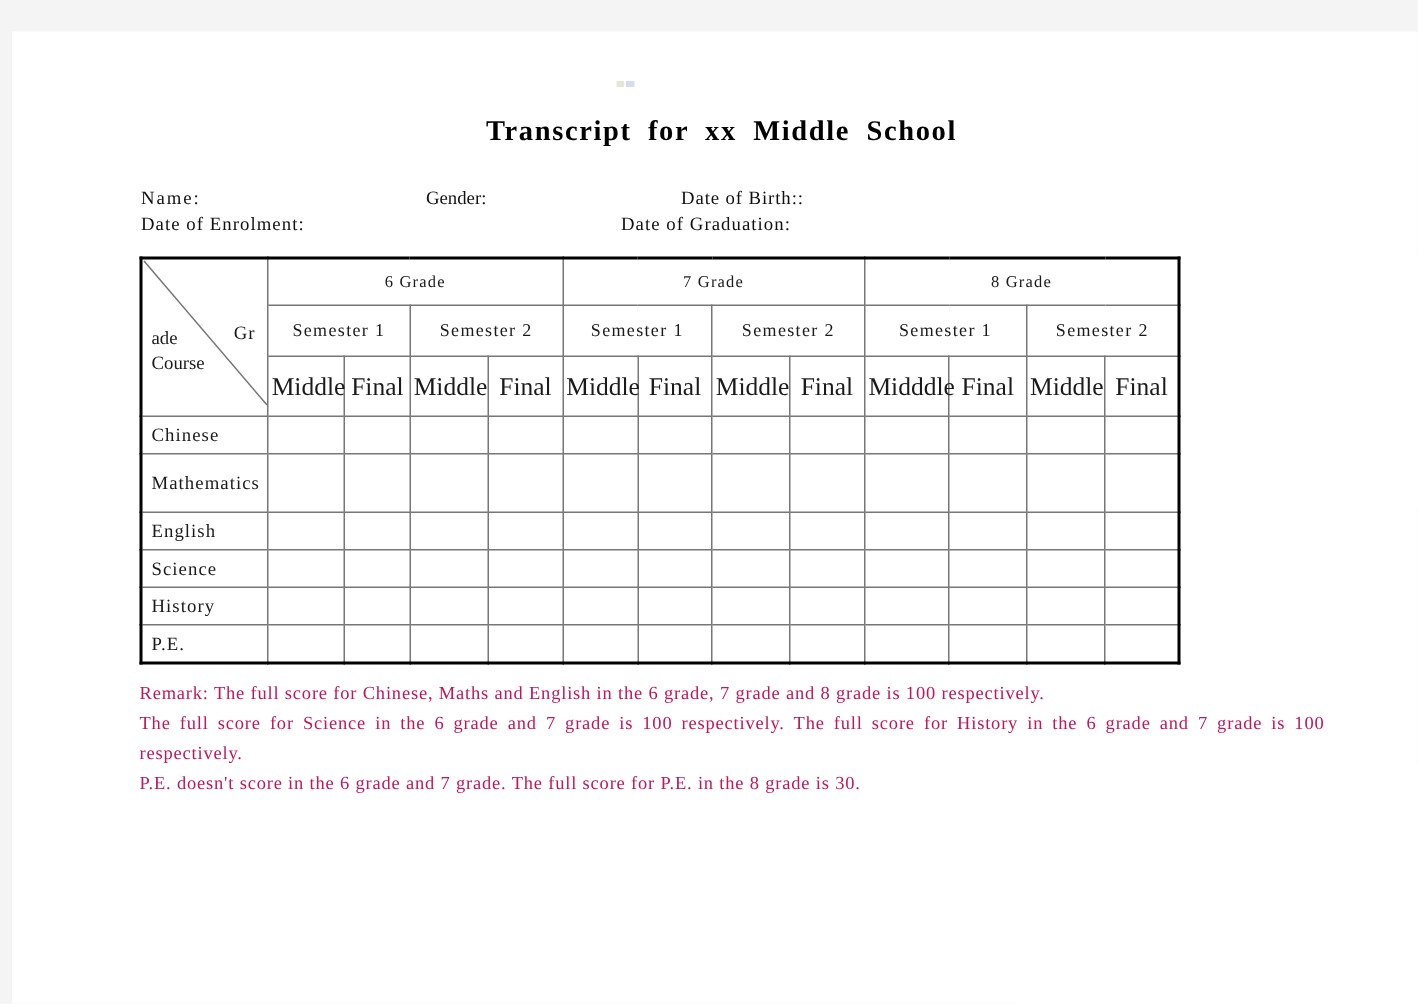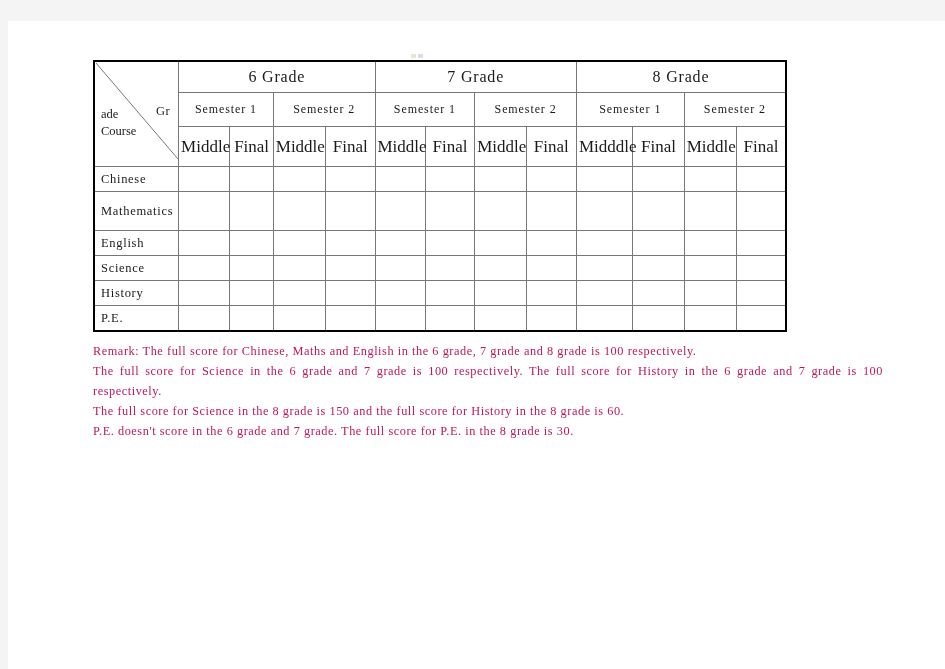--- a/index.html
+++ b/index.html
@@ -72,21 +72,21 @@
   table.transcript td {
     border: 1px solid #777777;
     text-align: center;
     vertical-align: middle;
     padding: 1px 2px;
     line-height: 1.15;
   }
   table.transcript {
     border: 2px solid #000000;
   }
-  .grade-group { font-size: 16px; height: 28px; letter-spacing: .8px; }
+  .grade-group { font-size: 11px; height: 28px; letter-spacing: .8px; }
   .sem-cell { height: 31px; font-size: 12px; letter-spacing: .9px; }
   .mf-cell { height: 37px; font-size: 17px; }
   .subject-cell {
     text-align: left !important;
     padding-left: 6px !important;
     font-size: 12.5px;
     letter-spacing: .7px;
     height: 22px;
   }
   .row-tall .subject-cell { height: 36px; }
@@ -129,21 +129,33 @@
   }
   .remark p { margin: 0; }
 </style>
 </head>
 <body>
 
 <div class="page">
   <div class="artifact"></div>
   <div class="content">
 
-
+    <h1 class="doc-title">Transcript for xx Middle School</h1>
+
+    <div class="meta">
+      <div class="meta-row">
+        <span class="m-name">Name:</span>
+        <span class="m-gender">Gender:</span>
+        <span class="m-dob">Date of Birth::</span>
+      </div>
+      <div class="meta-row">
+        <span class="m-enrol">Date of Enrolment:</span>
+        <span class="m-grad">Date of Graduation:</span>
+      </div>
+    </div>
 
     <table class="transcript">
       <colgroup>
         <col style="width:84px">
         <col style="width:51px">
           <col style="width:43px">
         <col style="width:52px">
           <col style="width:49px">
         <col style="width:50px">
           <col style="width:49px">
@@ -287,18 +299,17 @@
           <td class="blank-cell"></td>
           <td class="blank-cell"></td>
           <td class="blank-cell"></td>
         </tr>
       </tbody>
     </table>
 
     <div class="remark">
       <p>Remark: The full score for Chinese, Maths and English in the 6 grade, 7 grade and 8 grade is 100 respectively.</p>
       <p>The full score for Science in the 6 grade and 7 grade is 100 respectively. The full score for History in the 6 grade and 7 grade is 100 respectively.</p>
-      <p>The full score for Science in the 8 grade is 150 and the full score for History in the 8 grade is 60.</p>
       <p>P.E. doesn't score in the 6 grade and 7 grade. The full score for P.E. in the 8 grade is 30.</p>
     </div>
 
   </div>
 </div>
 
 </body></html>

